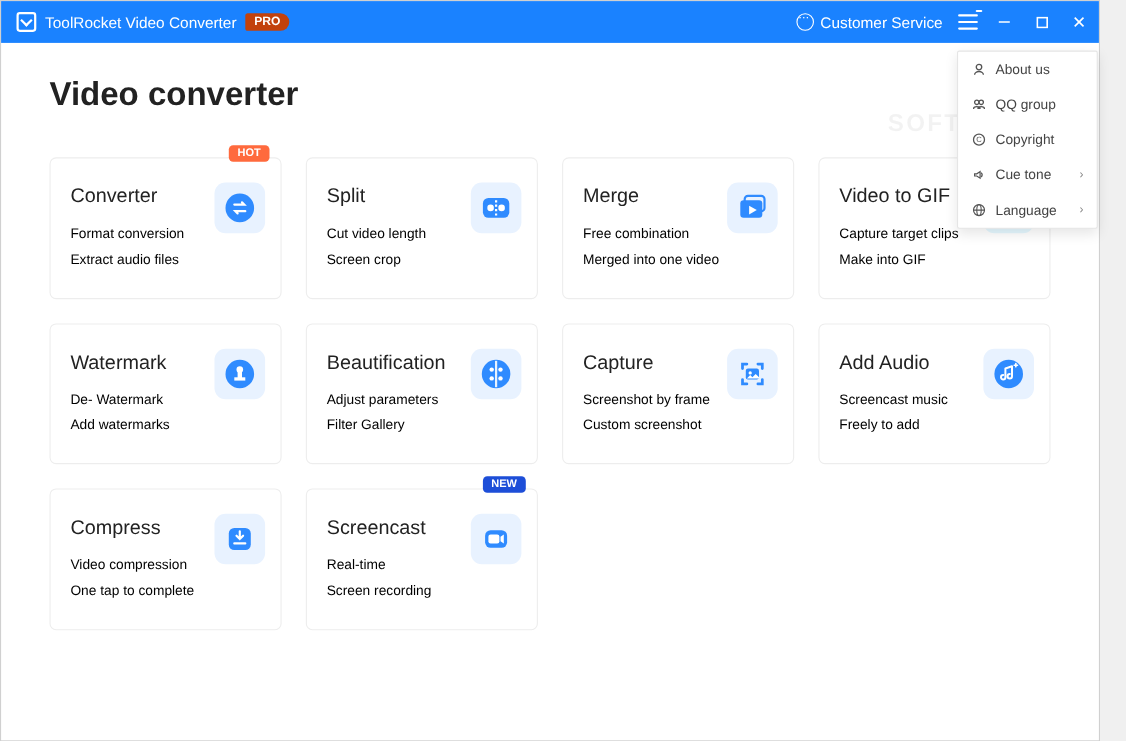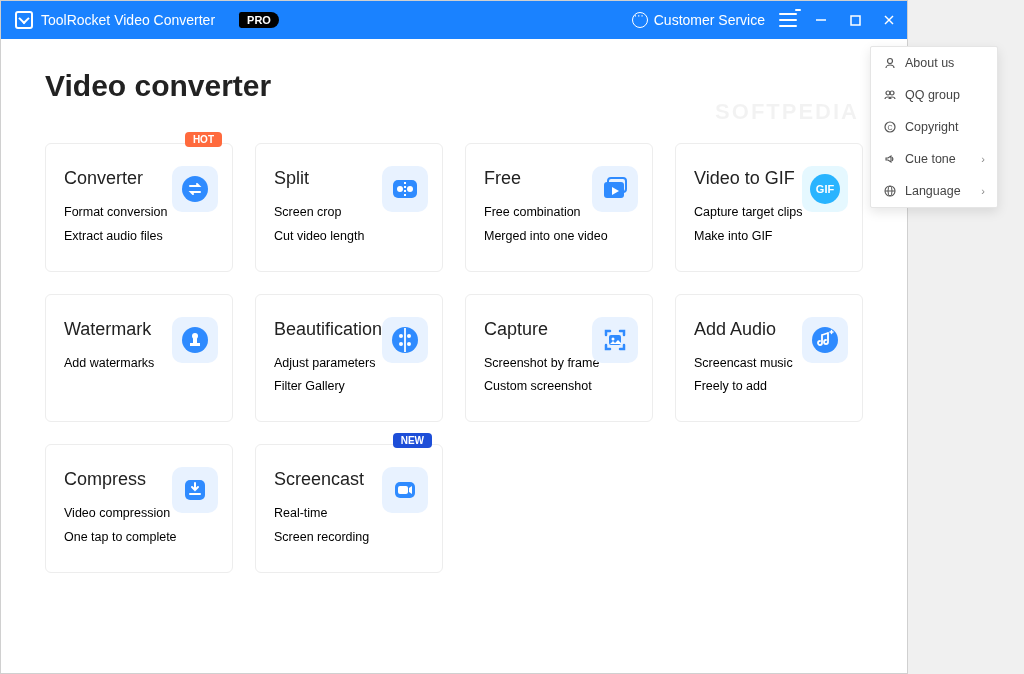--- a/index.html
+++ b/index.html
@@ -5,21 +5,21 @@
   * { box-sizing: border-box; margin: 0; padding: 0; }
   body {
     font-family: -apple-system, BlinkMacSystemFont, "Segoe UI", Arial, sans-serif;
     background: #f0f0f0;
     width: 1024px;
     height: 674px;
     overflow: hidden;
   }
   .window {
     background: #fff;
-    width: 908px;
+    width: 1000px;
     height: 674px;
     display: flex;
     flex-direction: column;
     border: 1px solid #d0d0d0;
   }
   .titlebar {
     height: 38px;
     background: #1a82ff;
     display: flex;
     align-items: center;
@@ -32,25 +32,25 @@
     border: 2px solid #fff;
     border-radius: 3px;
     margin-right: 8px;
     display:flex; align-items:center; justify-content:center;
   }
   .logo-icon::after{
     content:""; width:6px;height:6px; border-left:2px solid #fff; border-bottom:2px solid #fff; transform:rotate(-45deg) translate(1px,-1px);
   }
   .app-title { font-size: 14px; font-weight: 500; }
   .pro-badge {
-    background: #000000;
+    background: #c2410c;
     font-size: 11px;
     padding: 2px 8px;
     border-radius: 3px 10px 10px 3px;
-    margin-left: 24px;
+    margin-left: 8px;
     font-weight:600;
   }
   .titlebar-right {
     margin-left: auto;
     display: flex;
     align-items: center;
     gap: 14px;
     justify-content: center;
   }
   .cs-link { display:flex; align-items:center; gap:6px; font-size:14px; cursor:pointer;}
@@ -167,34 +167,34 @@
         <div class="card-icon">
           <svg width="30" height="30">
               <circle cx="15" cy="15" r="13" fill="#2f8bff"></circle>
               <path d="M10 12 h9 l-2 -2 M20 18 h-9 l2 2" stroke="#fff" stroke-width="2" fill="none" stroke-linecap="round"></path>
             </svg>
         </div>
       </div>
 
       <div class="card">
         <div class="card-title">Split</div>
+        <div class="card-line">Cut video length</div>
         <div class="card-line">Screen crop</div>
-        <div class="card-line">Cut video length</div>
         <div class="card-icon">
           <svg width="30" height="30">
               <rect x="3" y="6" width="24" height="18" rx="5" fill="#2f8bff"></rect>
               <line x1="15" y1="8" x2="15" y2="22" stroke="#fff" stroke-width="2" stroke-dasharray="2 2"></line>
               <circle cx="10" cy="15" r="3" fill="#fff"></circle>
               <circle cx="20" cy="15" r="3" fill="#fff"></circle>
             </svg>
         </div>
       </div>
 
       <div class="card">
-        <div class="card-title">Free</div>
+        <div class="card-title">Merge</div>
         <div class="card-line">Free combination</div>
         <div class="card-line">Merged into one video</div>
         <div class="card-icon">
           <svg width="30" height="30">
               <rect x="4" y="8" width="20" height="16" rx="3" fill="#2f8bff"></rect>
               <rect x="8" y="4" width="18" height="14" rx="3" fill="none" stroke="#2f8bff" stroke-width="2"></rect>
               <polygon points="12,13 12,21 19,17" fill="#fff"></polygon>
             </svg>
         </div>
       </div>
@@ -206,20 +206,21 @@
         <div class="card-icon gif">
           <svg width="34" height="34">
               <circle cx="17" cy="17" r="15" fill="#29b4ff"></circle>
               <text x="17" y="21" text-anchor="middle" fill="#fff" font-size="11" font-weight="700" font-family="Arial">GIF</text>
             </svg>
         </div>
       </div>
 
       <div class="card">
         <div class="card-title">Watermark</div>
+        <div class="card-line">De- Watermark</div>
         <div class="card-line">Add watermarks</div>
         <div class="card-icon">
           <svg width="30" height="30">
               <circle cx="15" cy="15" r="13" fill="#2f8bff"></circle>
               <rect x="10" y="18" width="10" height="3" fill="#fff"></rect>
               <rect x="13" y="12" width="4" height="7" fill="#fff"></rect>
               <circle cx="15" cy="11" r="3" fill="#fff"></circle>
             </svg>
         </div>
       </div>

